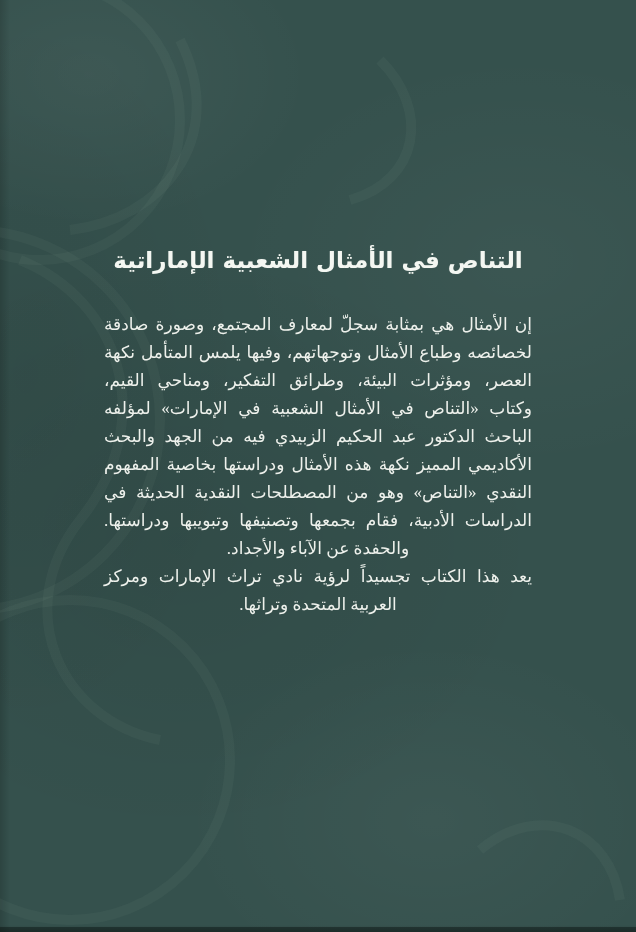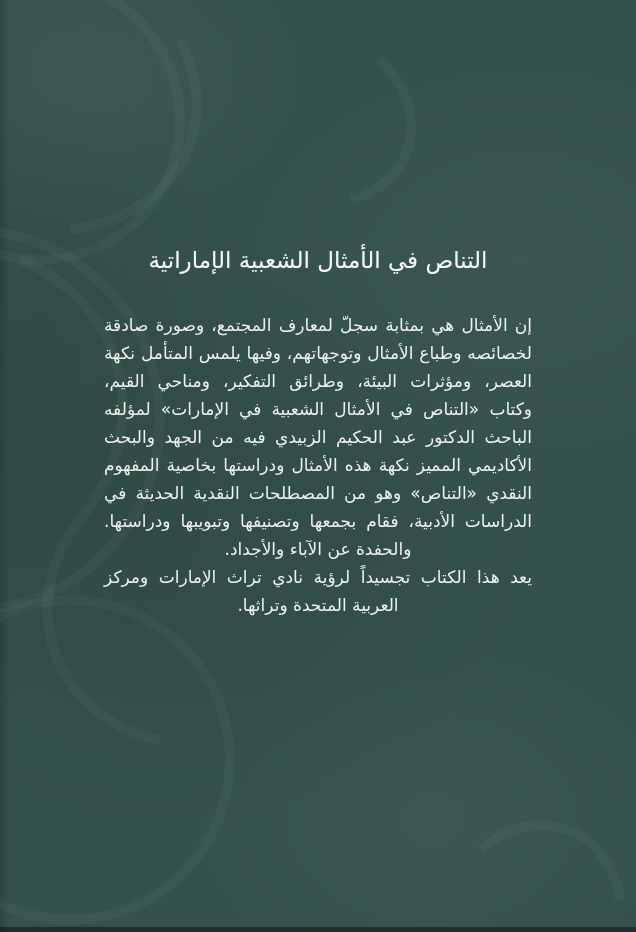--- a/index.html
+++ b/index.html
@@ -31,40 +31,41 @@
     pointer-events: none;
   }
   .title {
     position: absolute;
     top: 247px;
     left: 0;
     right: 0;
     margin: 0;
     text-align: center;
     font-size: 23px;
-    font-weight: 400;
+    font-weight: 700;
     letter-spacing: 0.2px;
     text-shadow: 0 0 1px rgba(255,255,255,0.25);
   }
   .blurb {
     position: absolute;
     top: 311px;
     right: 104px;
     left: 104px;
     direction: rtl;
     font-size: 17px;
     line-height: 28px;
     font-weight: 400;
   }
   .para { margin: 0; }
   .line {
     text-align: justify;
     text-align-last: justify;
     text-justify: inter-word;
     white-space: normal;
+    font-family: Liberation Serif, serif;
   }
   .line.center {
     text-align: center;
     text-align-last: center;
   }
   .bottom-shade {
     position: absolute;
     left: 0;
     right: 0;
     bottom: 0;

